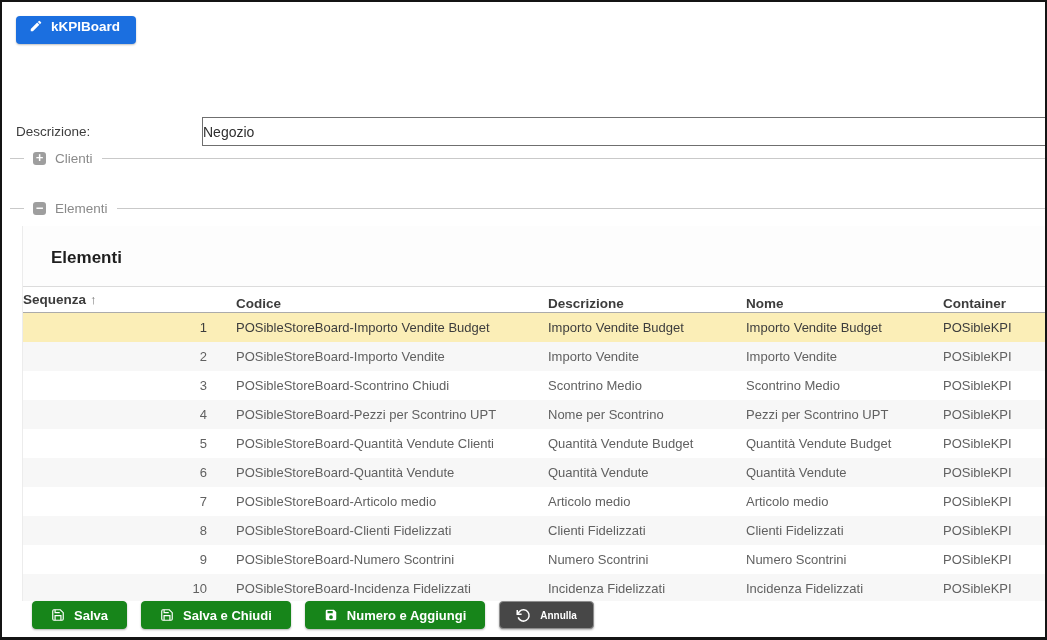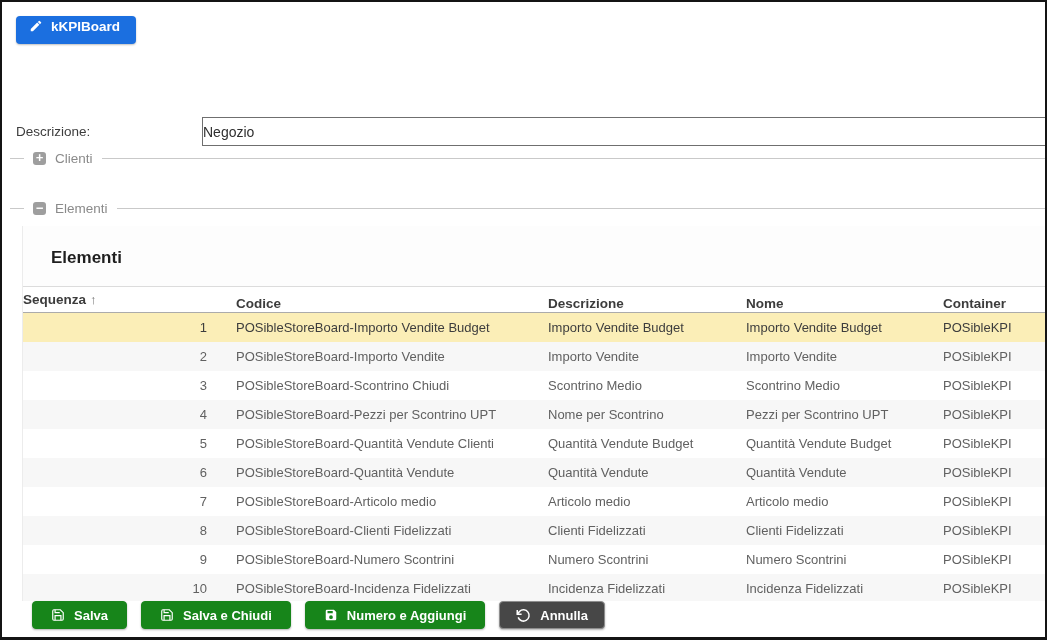--- a/index.html
+++ b/index.html
@@ -106,21 +106,21 @@
     background:#17851a; color:#fff;
     border:1px solid #17851a; border-radius:4px;
     font-family:inherit; font-size:13px; font-weight:bold;
     cursor:pointer; box-shadow:0 1px 2px rgba(0,0,0,.3);
   }
   .btn-cancel {
     display:inline-flex; align-items:center; justify-content:center; gap:9px;
     height:28px; padding:0 16px;
     background:#474747; color:#fff;
     border:1px solid #8d8d8d; border-radius:4px;
-    font-family:inherit; font-size:13px; font-weight:bold;
+    font-family:inherit; font-size:10px; font-weight:bold;
     cursor:pointer; box-shadow:0 1px 2px rgba(0,0,0,.3);
   }
   .icon { display:inline-flex; }
 </style>
 </head>
 <body>
 
 <div class="window">
 
   <div class="top-bar">

